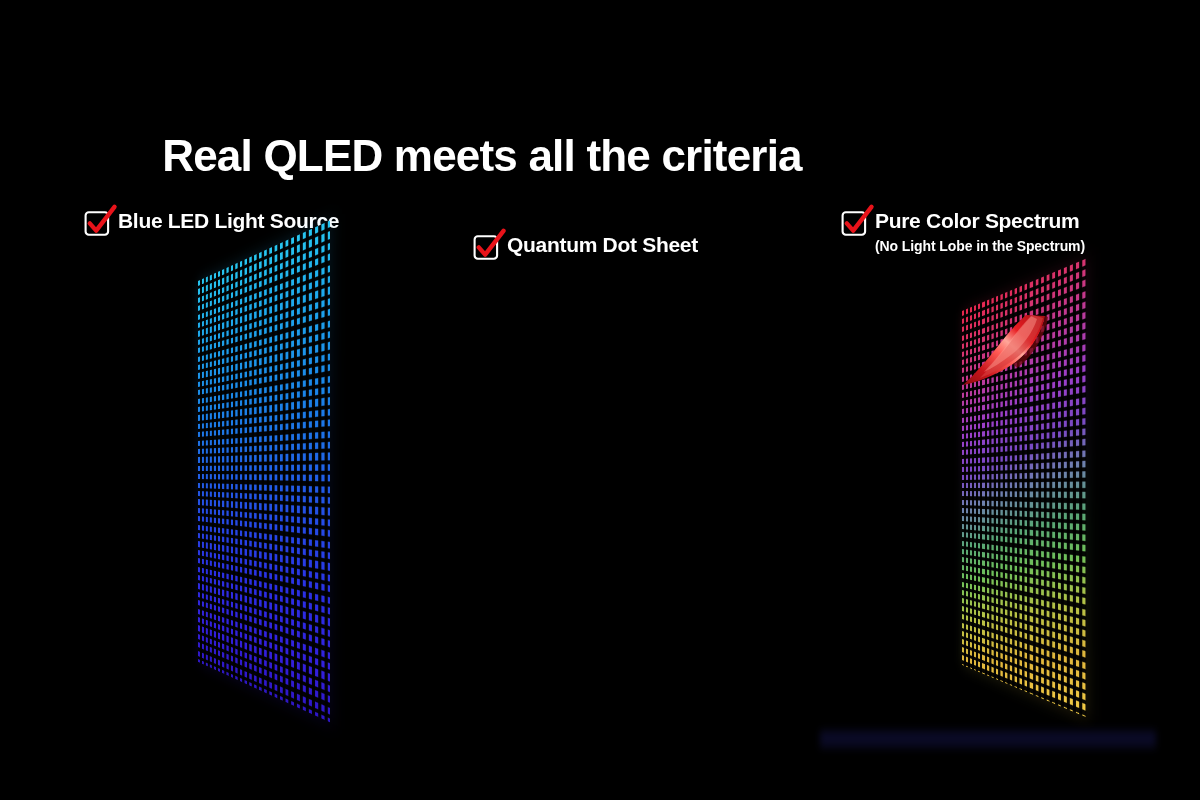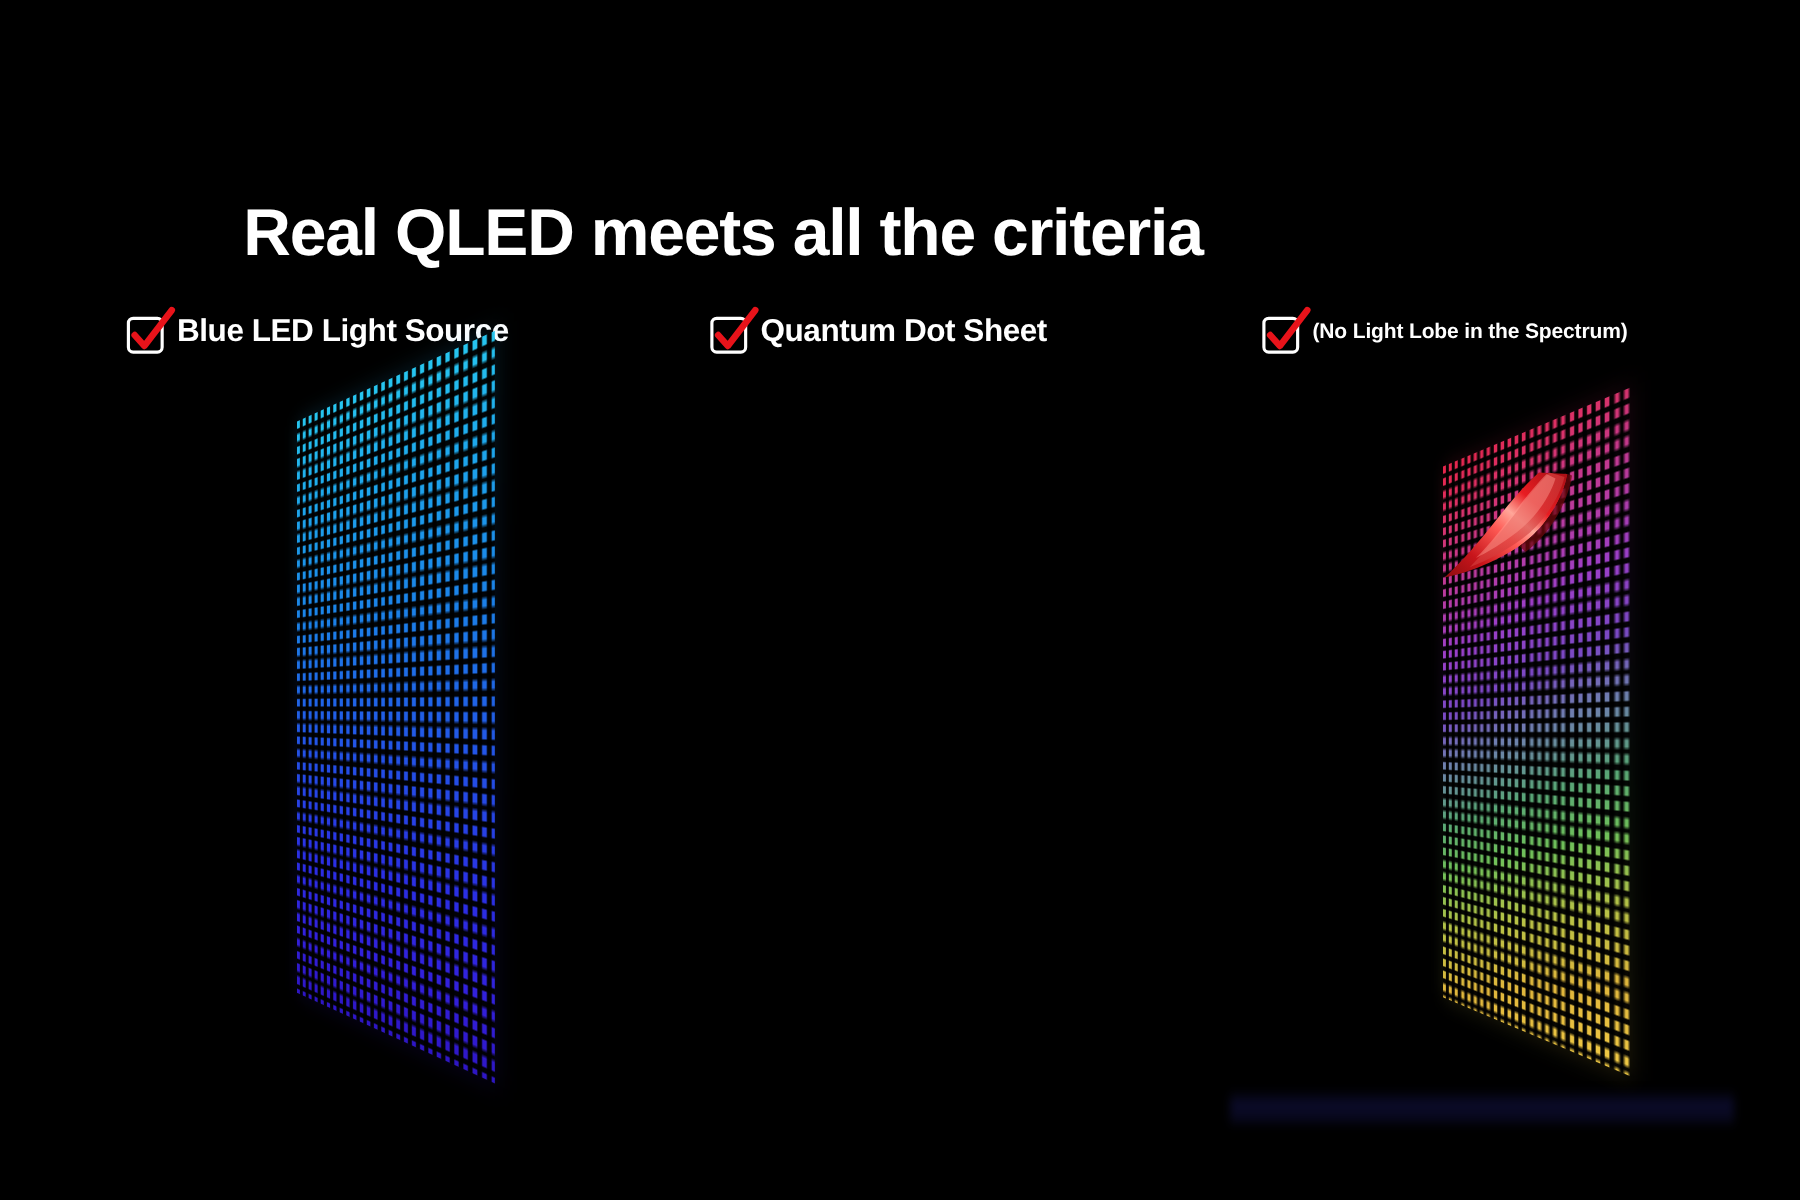--- a/index.html
+++ b/index.html
@@ -40,21 +40,21 @@
   
   .col-head {
     position:absolute;
     top:208px;
     display:flex;
     align-items:flex-start;
     gap:9px;
     white-space:nowrap;
   }
   .col-1 .col-head { left:24px; }
-  .col-2 .col-head { left:23px; }
+  .col-2 .col-head { left:23px;margin-top:24px; }
   .col-3 .col-head { left:21px; }
 
   .check-box {
     position:relative;
     width:25px; height:25px;
     flex:0 0 25px;
     margin-top:3px;
   }
   .check-box svg { position:absolute; top:-6px; left:0; overflow:visible; }
 
@@ -267,20 +267,21 @@
   <div class="column col-3">
 
     <div class="col-head">
       <span class="check-box">
         <svg width="34" height="32" viewBox="0 0 34 32">
           <rect x="1.6" y="7.2" width="22.5" height="22.5" rx="3.2" fill="none" stroke="#ffffff" stroke-width="2.1"></rect>
           <path d="M5.8 18.4 L12.2 25.6 L30.5 1.8" fill="none" stroke="#e8131a" stroke-width="4.4" stroke-linecap="round" stroke-linejoin="round"></path>
         </svg>
       </span>
       <span class="head-text">
+        <span class="col-label">Pure Color Spectrum</span>
         <span class="col-sublabel">(No Light Lobe in the Spectrum)</span>
       </span>
     </div>
 
   </div>
 
 </div>
 
 <div id="bottom-glow"></div>
 

